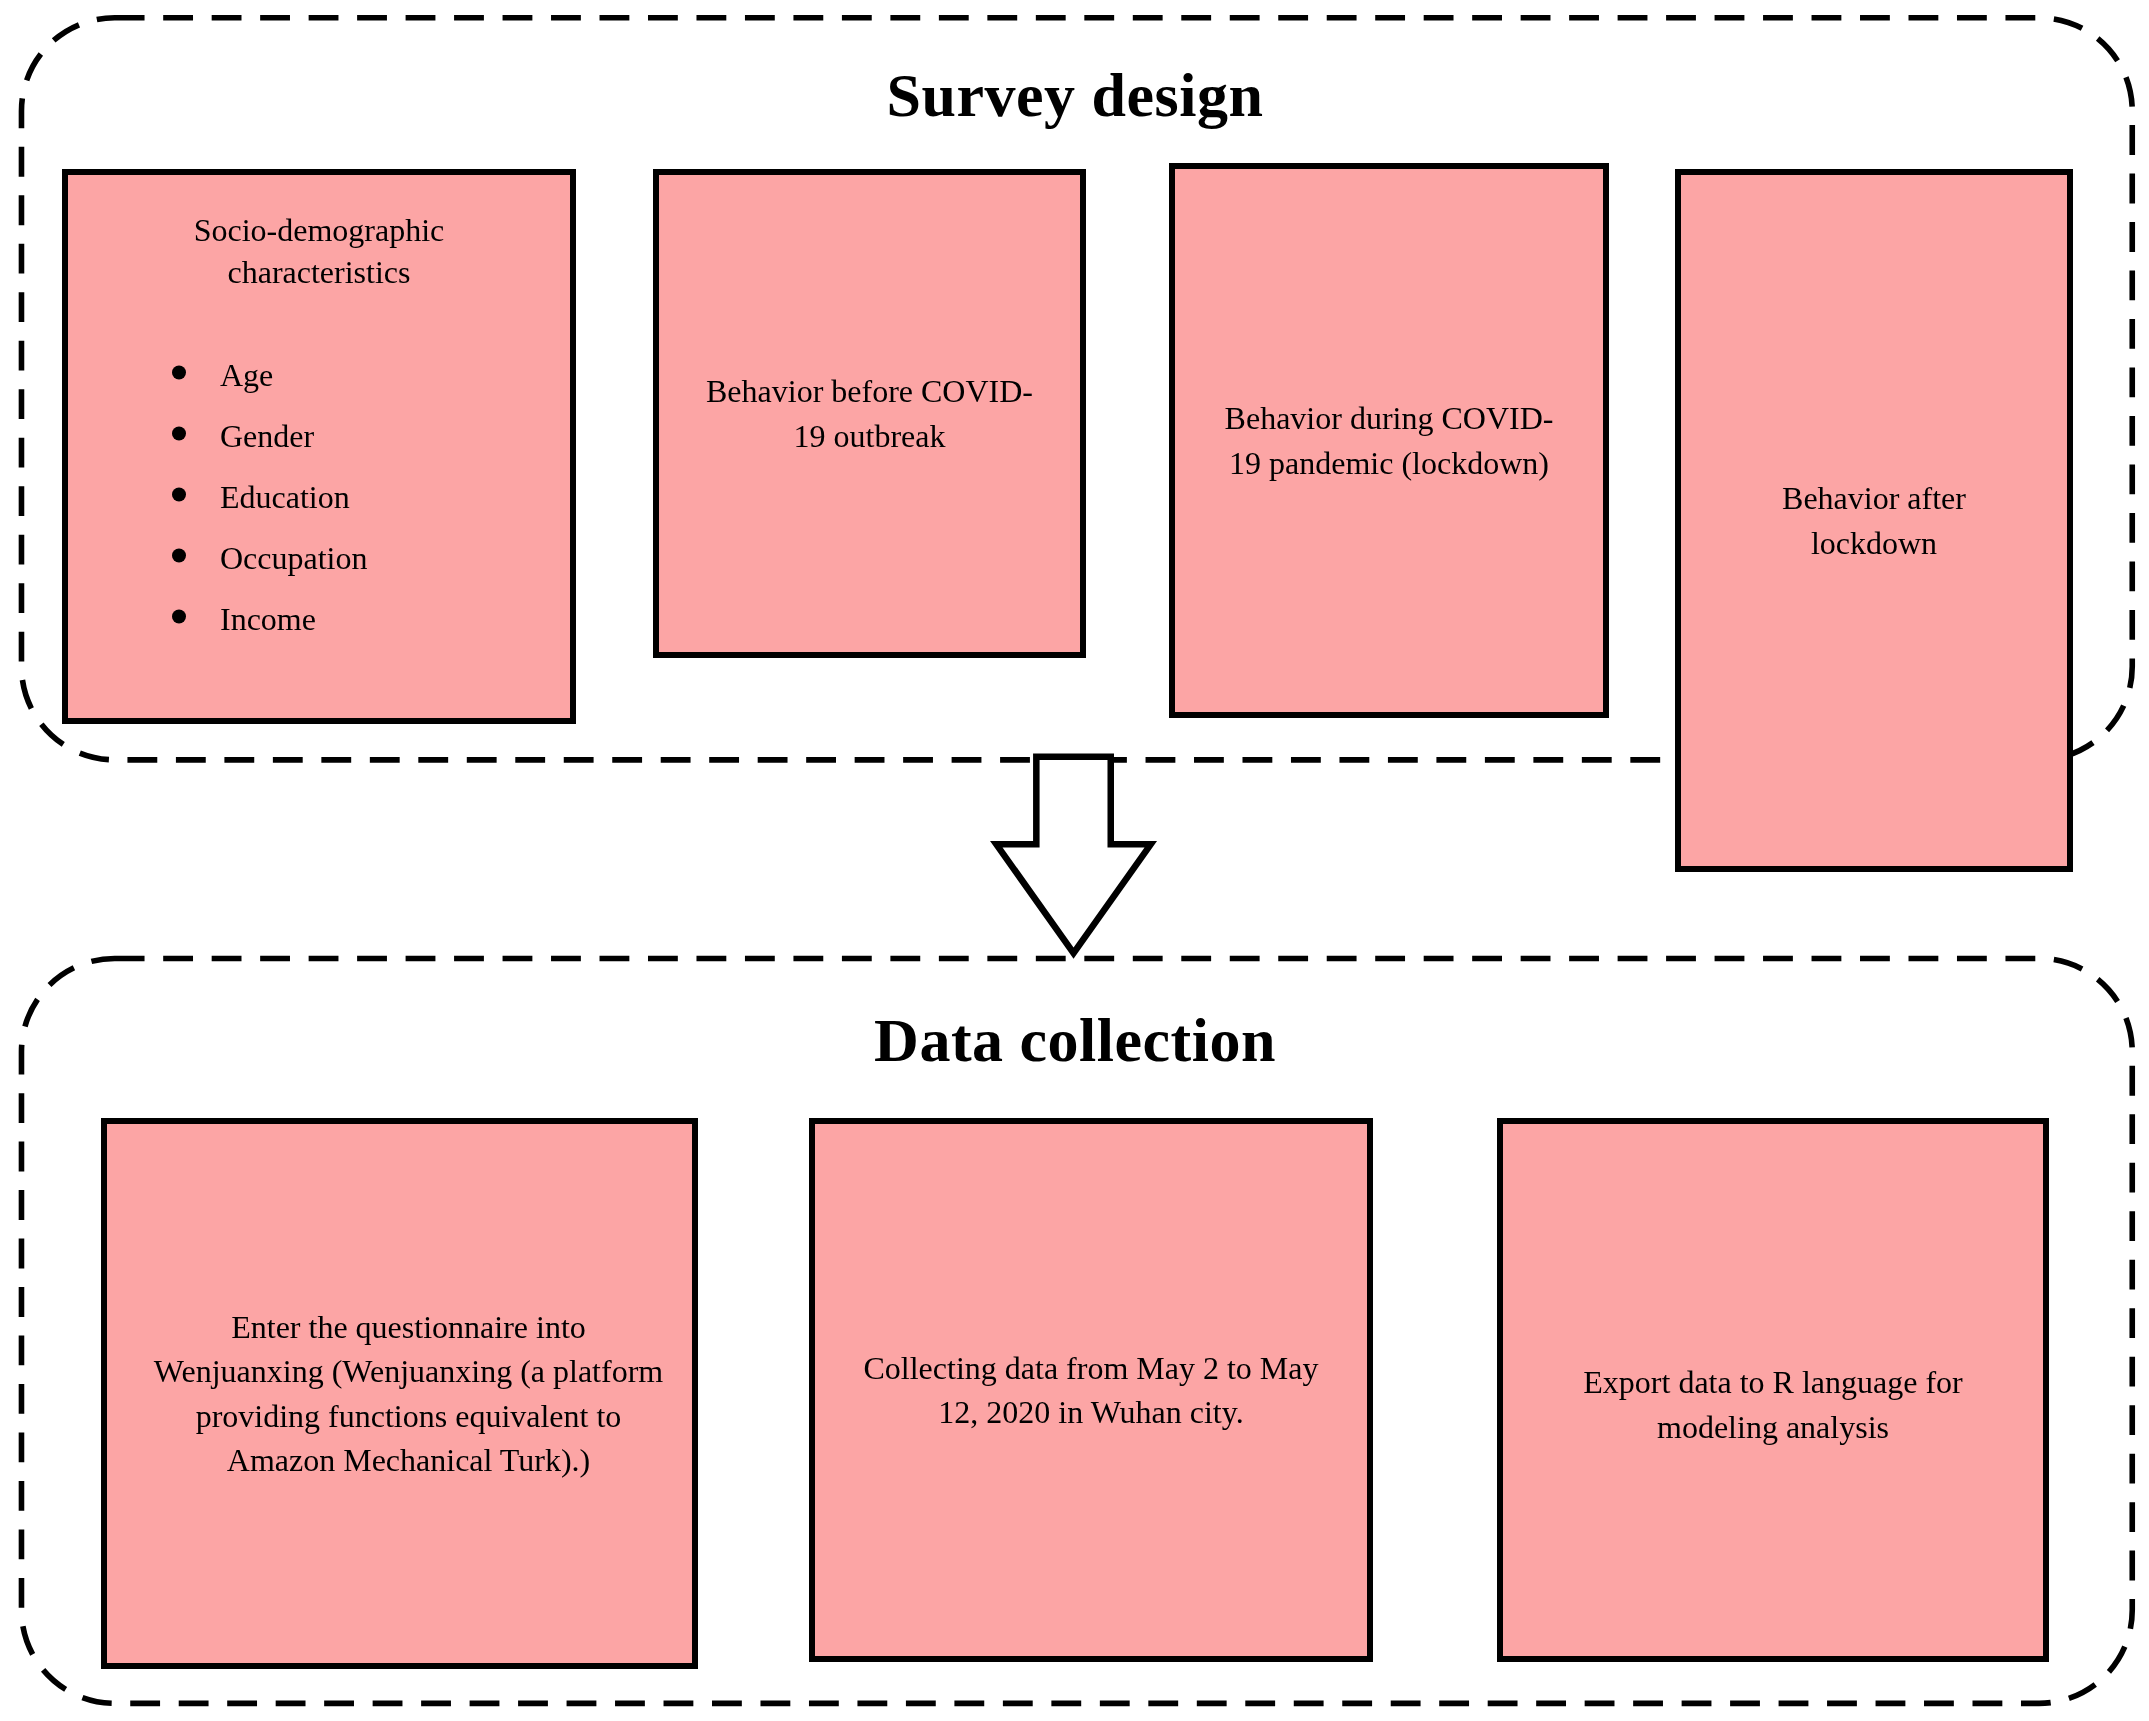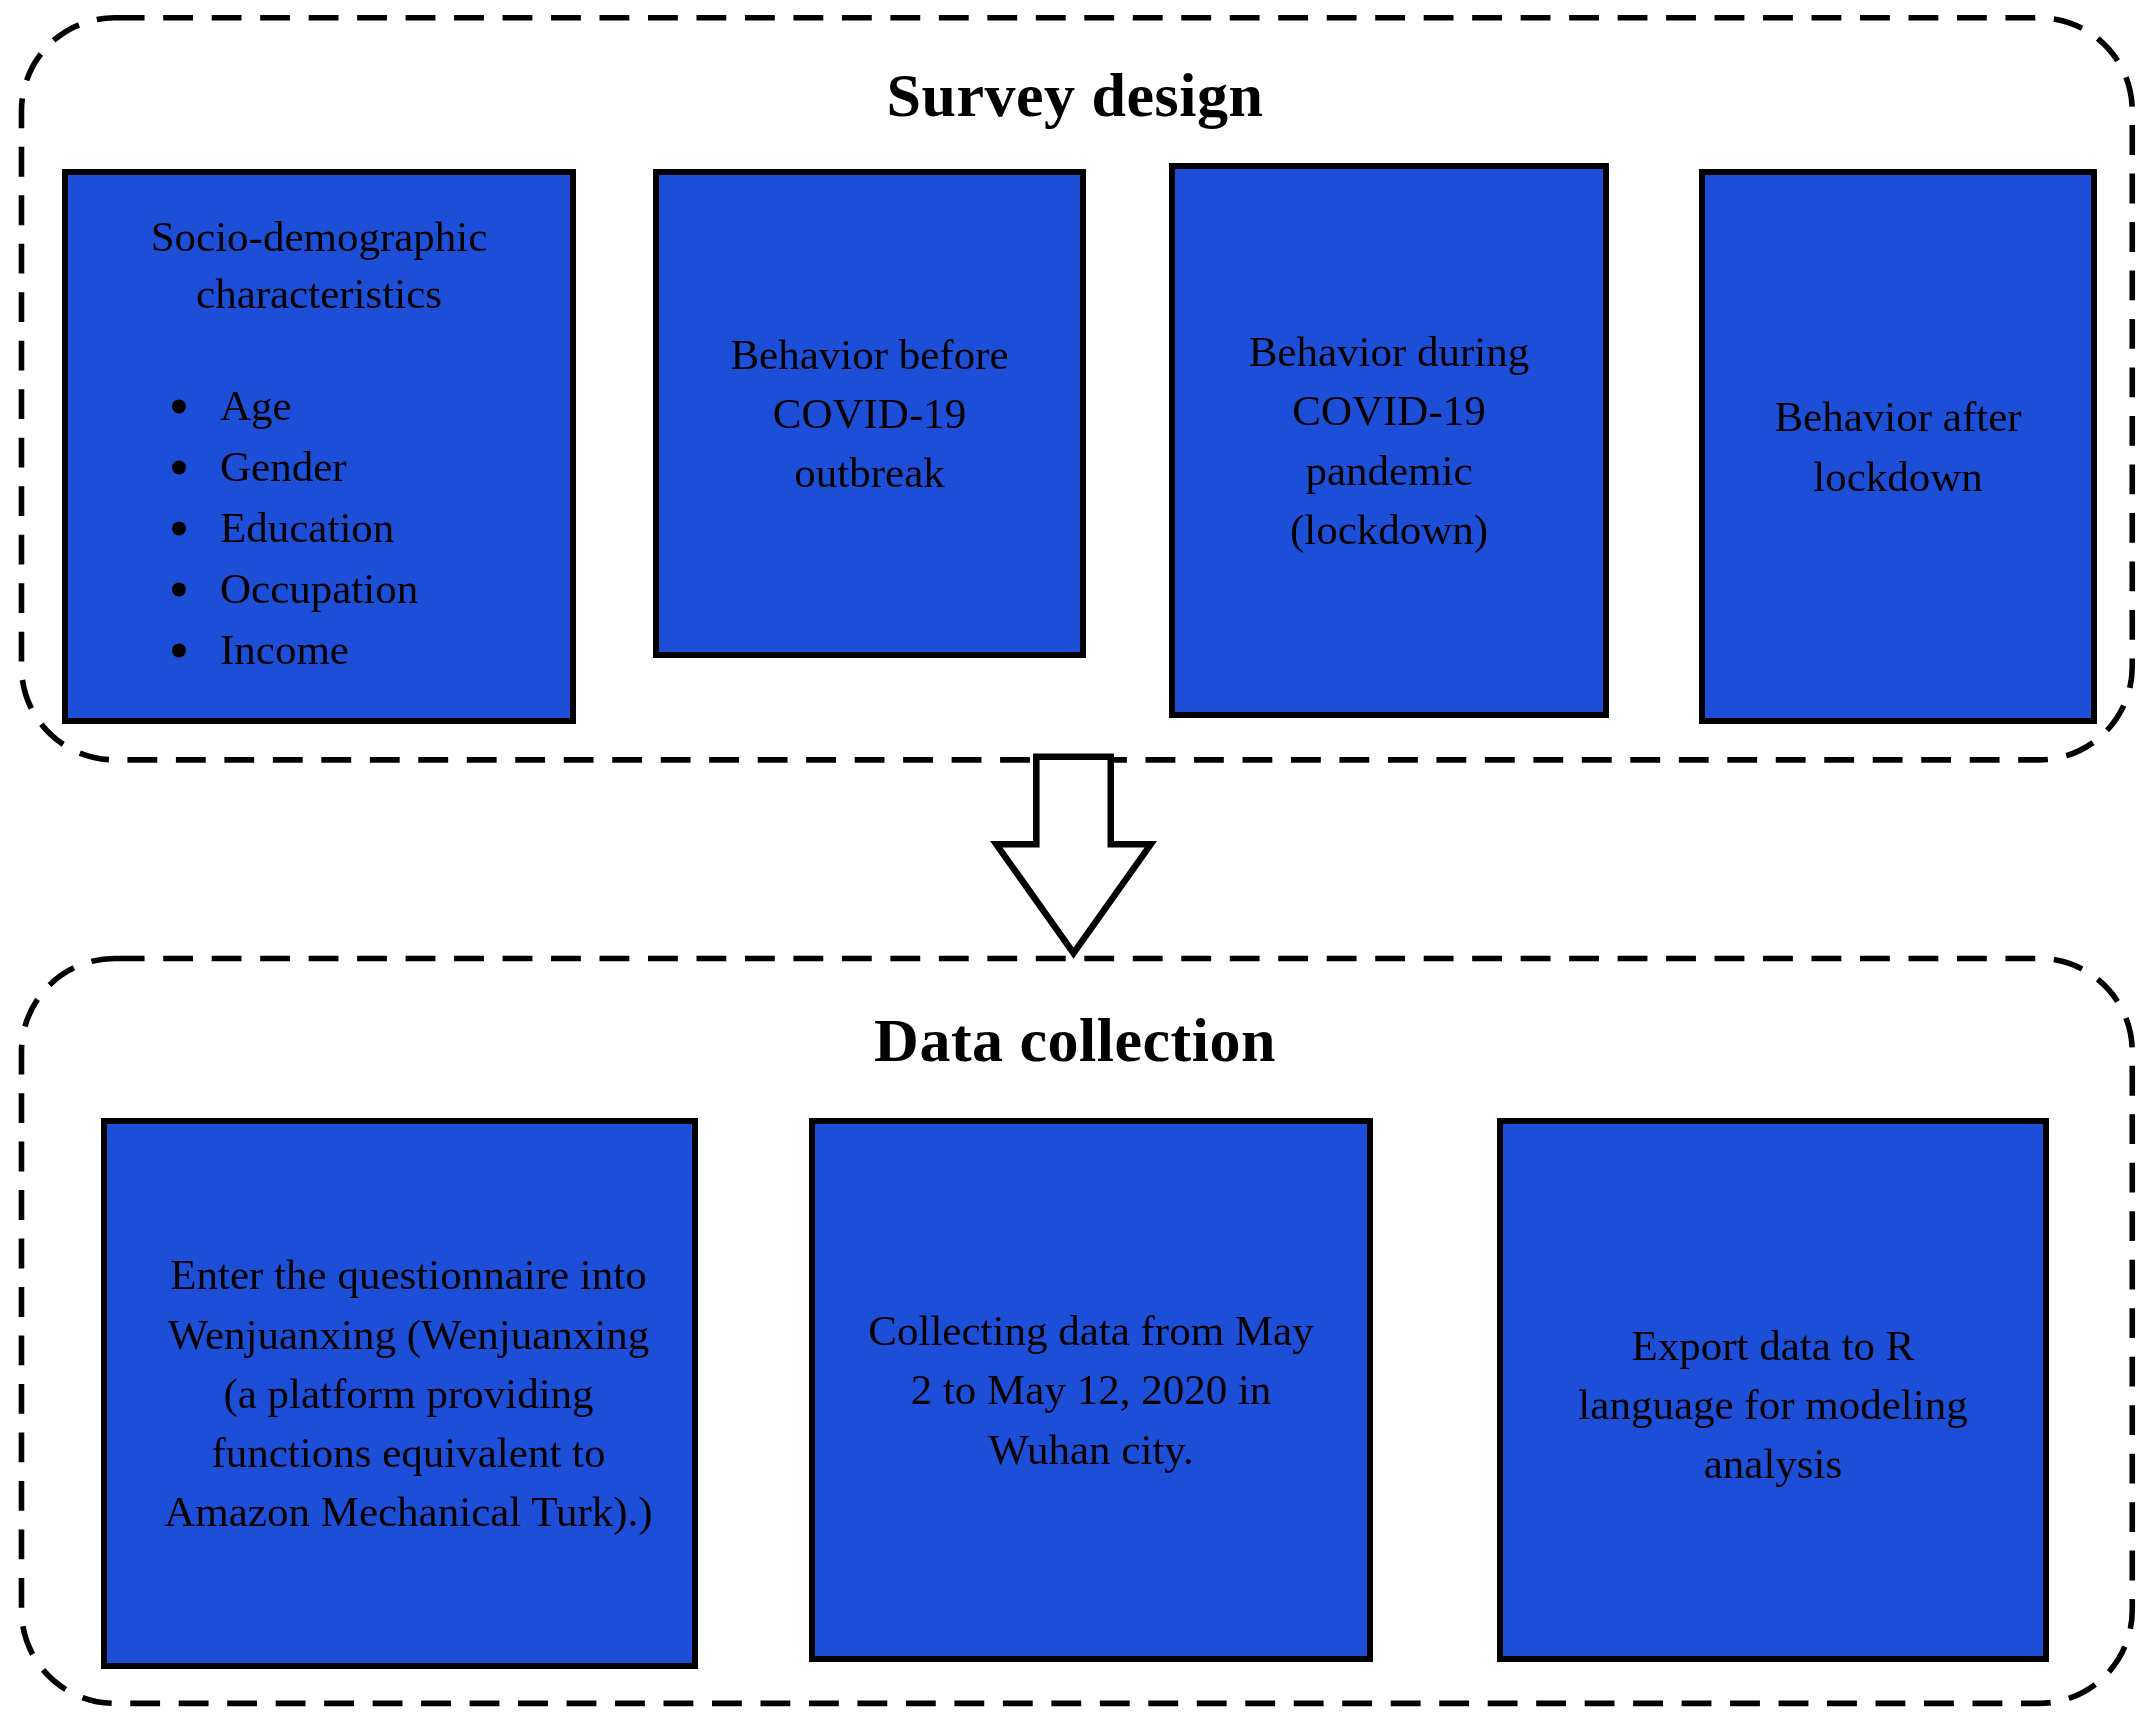--- a/index.html
+++ b/index.html
@@ -31,40 +31,40 @@
     font-weight: bold;
     line-height: 1.15;
     letter-spacing: 0.5px;
   }
   .title-survey { top: 60px; }
   .title-data   { top: 1005px; }
 
   .box {
     position: absolute;
     border: 6.5px solid #000000;
-    background: #1d4ed8;
+    background: #fca5a5;
     box-sizing: border-box;
     display: flex;
     align-items: center;
     justify-content: center;
     text-align: center;
-    font-size: 43px;
+    font-size: 32px;
     line-height: 1.38;
   }
   .box .box-text {
     display: block;
   }
 
   
   .box-socio  { left: 62px;   top: 169px;  width: 514px; height: 555px;
                 flex-direction: column; justify-content: flex-start;
                 padding-top: 34px; align-items: stretch; }
   .box-before { left: 653px;  top: 169px;  width: 433px; height: 489px; }
   .box-during { left: 1169px; top: 163px;  width: 440px; height: 555px; }
-  .box-after  { left: 1675px; top: 169px;  width: 398px; height: 555px; margin-left: 24px; }
+  .box-after  { left: 1675px; top: 169px;  width: 398px; height: 703px; }
 
   
   .box-quest   { left: 101px;  top: 1118px; width: 597px; height: 551px; padding-left: 18px; }
   .box-collect { left: 809px;  top: 1118px; width: 564px; height: 544px; }
   .box-export  { left: 1497px; top: 1118px; width: 552px; height: 544px; }
 
   .box-before .box-text  { max-width: 354px; }
   .box-during .box-text  { max-width: 354px; }
   .box-after  .box-text  { max-width: 317px; }
   .box-quest  .box-text  { max-width: 522px; }

